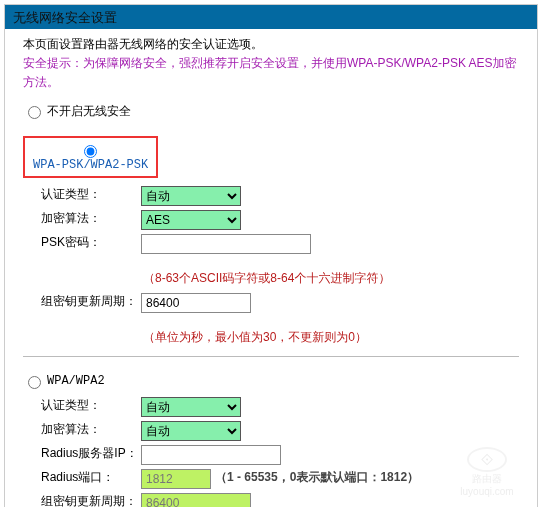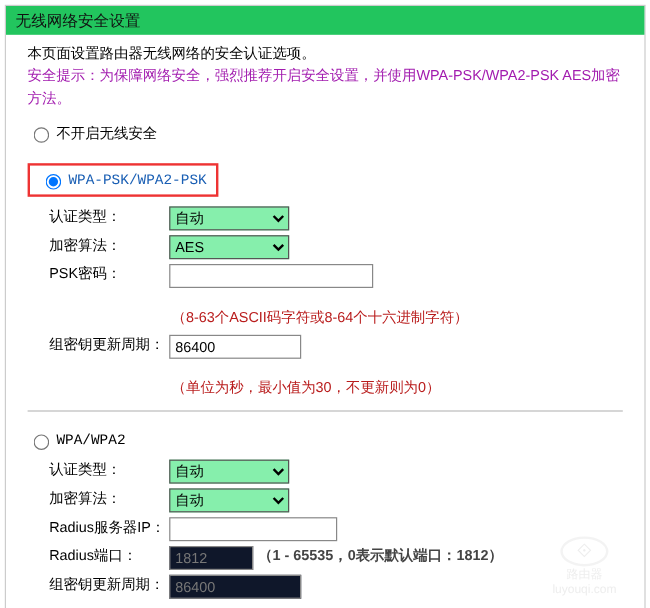--- a/index.html
+++ b/index.html
@@ -13,21 +13,21 @@
     height: 507px;
     overflow: hidden;
     position: relative;
   }
   .panel {
     border: 1px solid #ccc;
     margin: 4px 4px 10px 4px;
     padding-bottom: 20px;
   }
   .panel-title {
-    background: #22c55e;
+    background: #0369a1;
     font-size: 13px;
     padding: 4px 8px 2px 8px;
     font-weight: normal;
     color: #111;
   }
   .intro {
     padding: 6px 18px 0 18px;
     line-height: 1.6;
   }
   .security-tip {
@@ -46,20 +46,21 @@
   }
   .radio {
     margin-right: 6px;
   }
   .highlight-box {
     border: 2px solid #e33;
     display: inline-flex;
     align-items: center;
     padding: 4px 8px;
     background: #fff;
+    flex-direction: column;
   }
   .mono {
     font-family: "Courier New", monospace;
     color: #1a5fb4;
     font-size: 12px;
   }
   .form-row {
     display: flex;
     margin: 4px 0;
     padding-left: 18px;
@@ -76,21 +77,21 @@
     border:1px solid #555;
   }
   input[type="text"] {
     height: 18px;
     font-size: 12px;
     border: 1px solid #888;
     padding: 0 4px;
     background:#fff;
   }
   input.readonly {
-    background:#0f172a;
+    background:#bef264;
     color:#777;
   }
   .hint {
     color: #444;
     margin-left: 4px;
     font-weight: bold;
   }
   .hint-row {
     padding-left: 120px;
     margin: 16px 0 6px 0;

